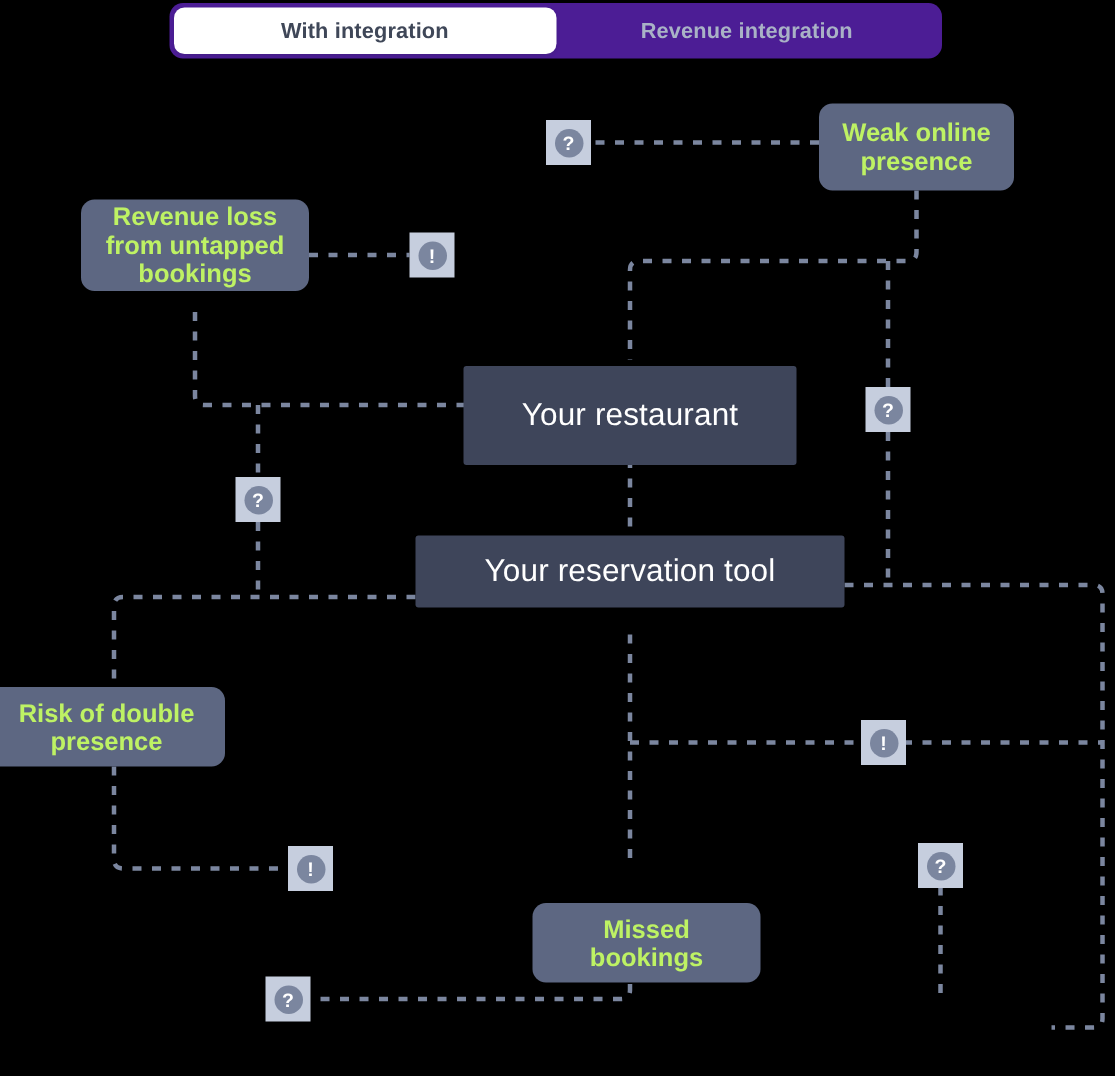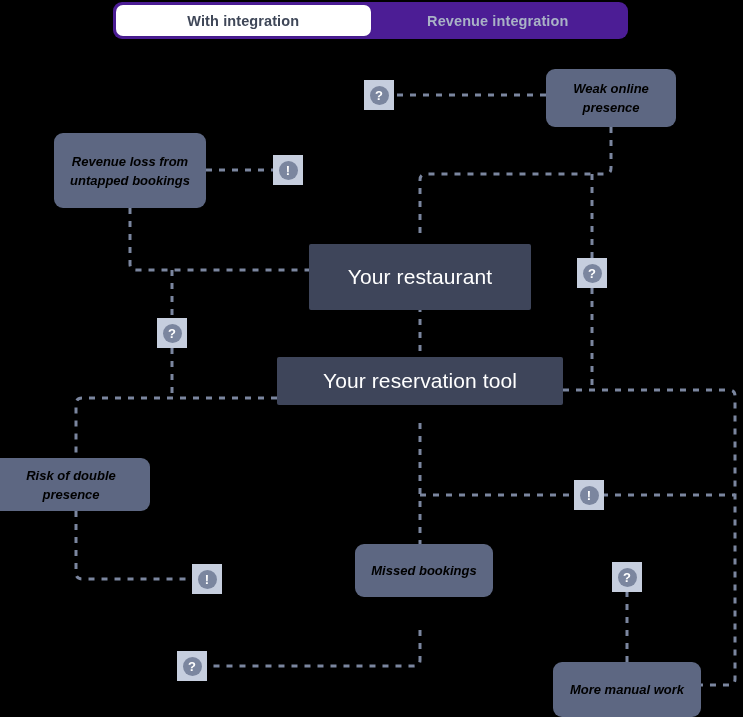--- a/index.html
+++ b/index.html
@@ -77,25 +77,24 @@
     align-items: center;
     justify-content: center;
     text-align: center;
     color: #ffffff;
     z-index: 25;
     cursor: pointer;
   }
   .node.outer {
     background: #5d6782;
     border-radius: 9px;
-    font-size: 13px;
+    font-size: 17px;
     font-weight: 600;
     line-height: 19px;
-    color: #000000;
-    font-style: italic;
+    color: #bef264;
   }
   .node.core {
     background: #3e455a;
     font-size: 21px;
     font-weight: 500;
     letter-spacing: .1px;
     border-radius: 2px;
   }
 
   
@@ -175,35 +174,32 @@
   </div>
 
   <div class="node core" style="left:277px; top:357px; width:286px; height:48px;">
     <span>Your reservation tool</span>
   </div>
 
   <div class="node outer" style="left:546px; top:69px; width:130px; height:58px; padding:0 12px;">
     <span>Weak online presence</span>
   </div>
 
-  <div class="node outer" style="left:54px; top:133px; width:152px; height:75px; padding:0 10px;">
+  <div class="node outer" style="left:54px; top:133px; width:152px; height:61px; padding:0 10px;">
     <span>Revenue loss from untapped bookings</span>
   </div>
 
   <div class="node outer" style="left:-8px; top:458px; width:158px; height:53px; padding:0 10px;">
     <span>Risk of double presence</span>
   </div>
 
-  <div class="node outer" style="left:355px; top:544px; width:138px; height:53px; padding:0 10px;">
+  <div class="node outer" style="left:355px; top:602px; width:152px; height:53px; padding:0 10px;">
     <span>Missed bookings</span>
   </div>
 
-  <div class="node outer" style="left:553px; top:662px; width:148px; height:55px; padding:0 10px;">
-    <span>More manual work</span>
-  </div>
 
   <div class="badge" style="left:364px; top:80px;">
     <span class="disc">?</span>
   </div>
 
   <div class="badge" style="left:273px; top:155px;">
     <span class="disc">!</span>
   </div>
 
   <div class="badge" style="left:577px; top:258px;">

